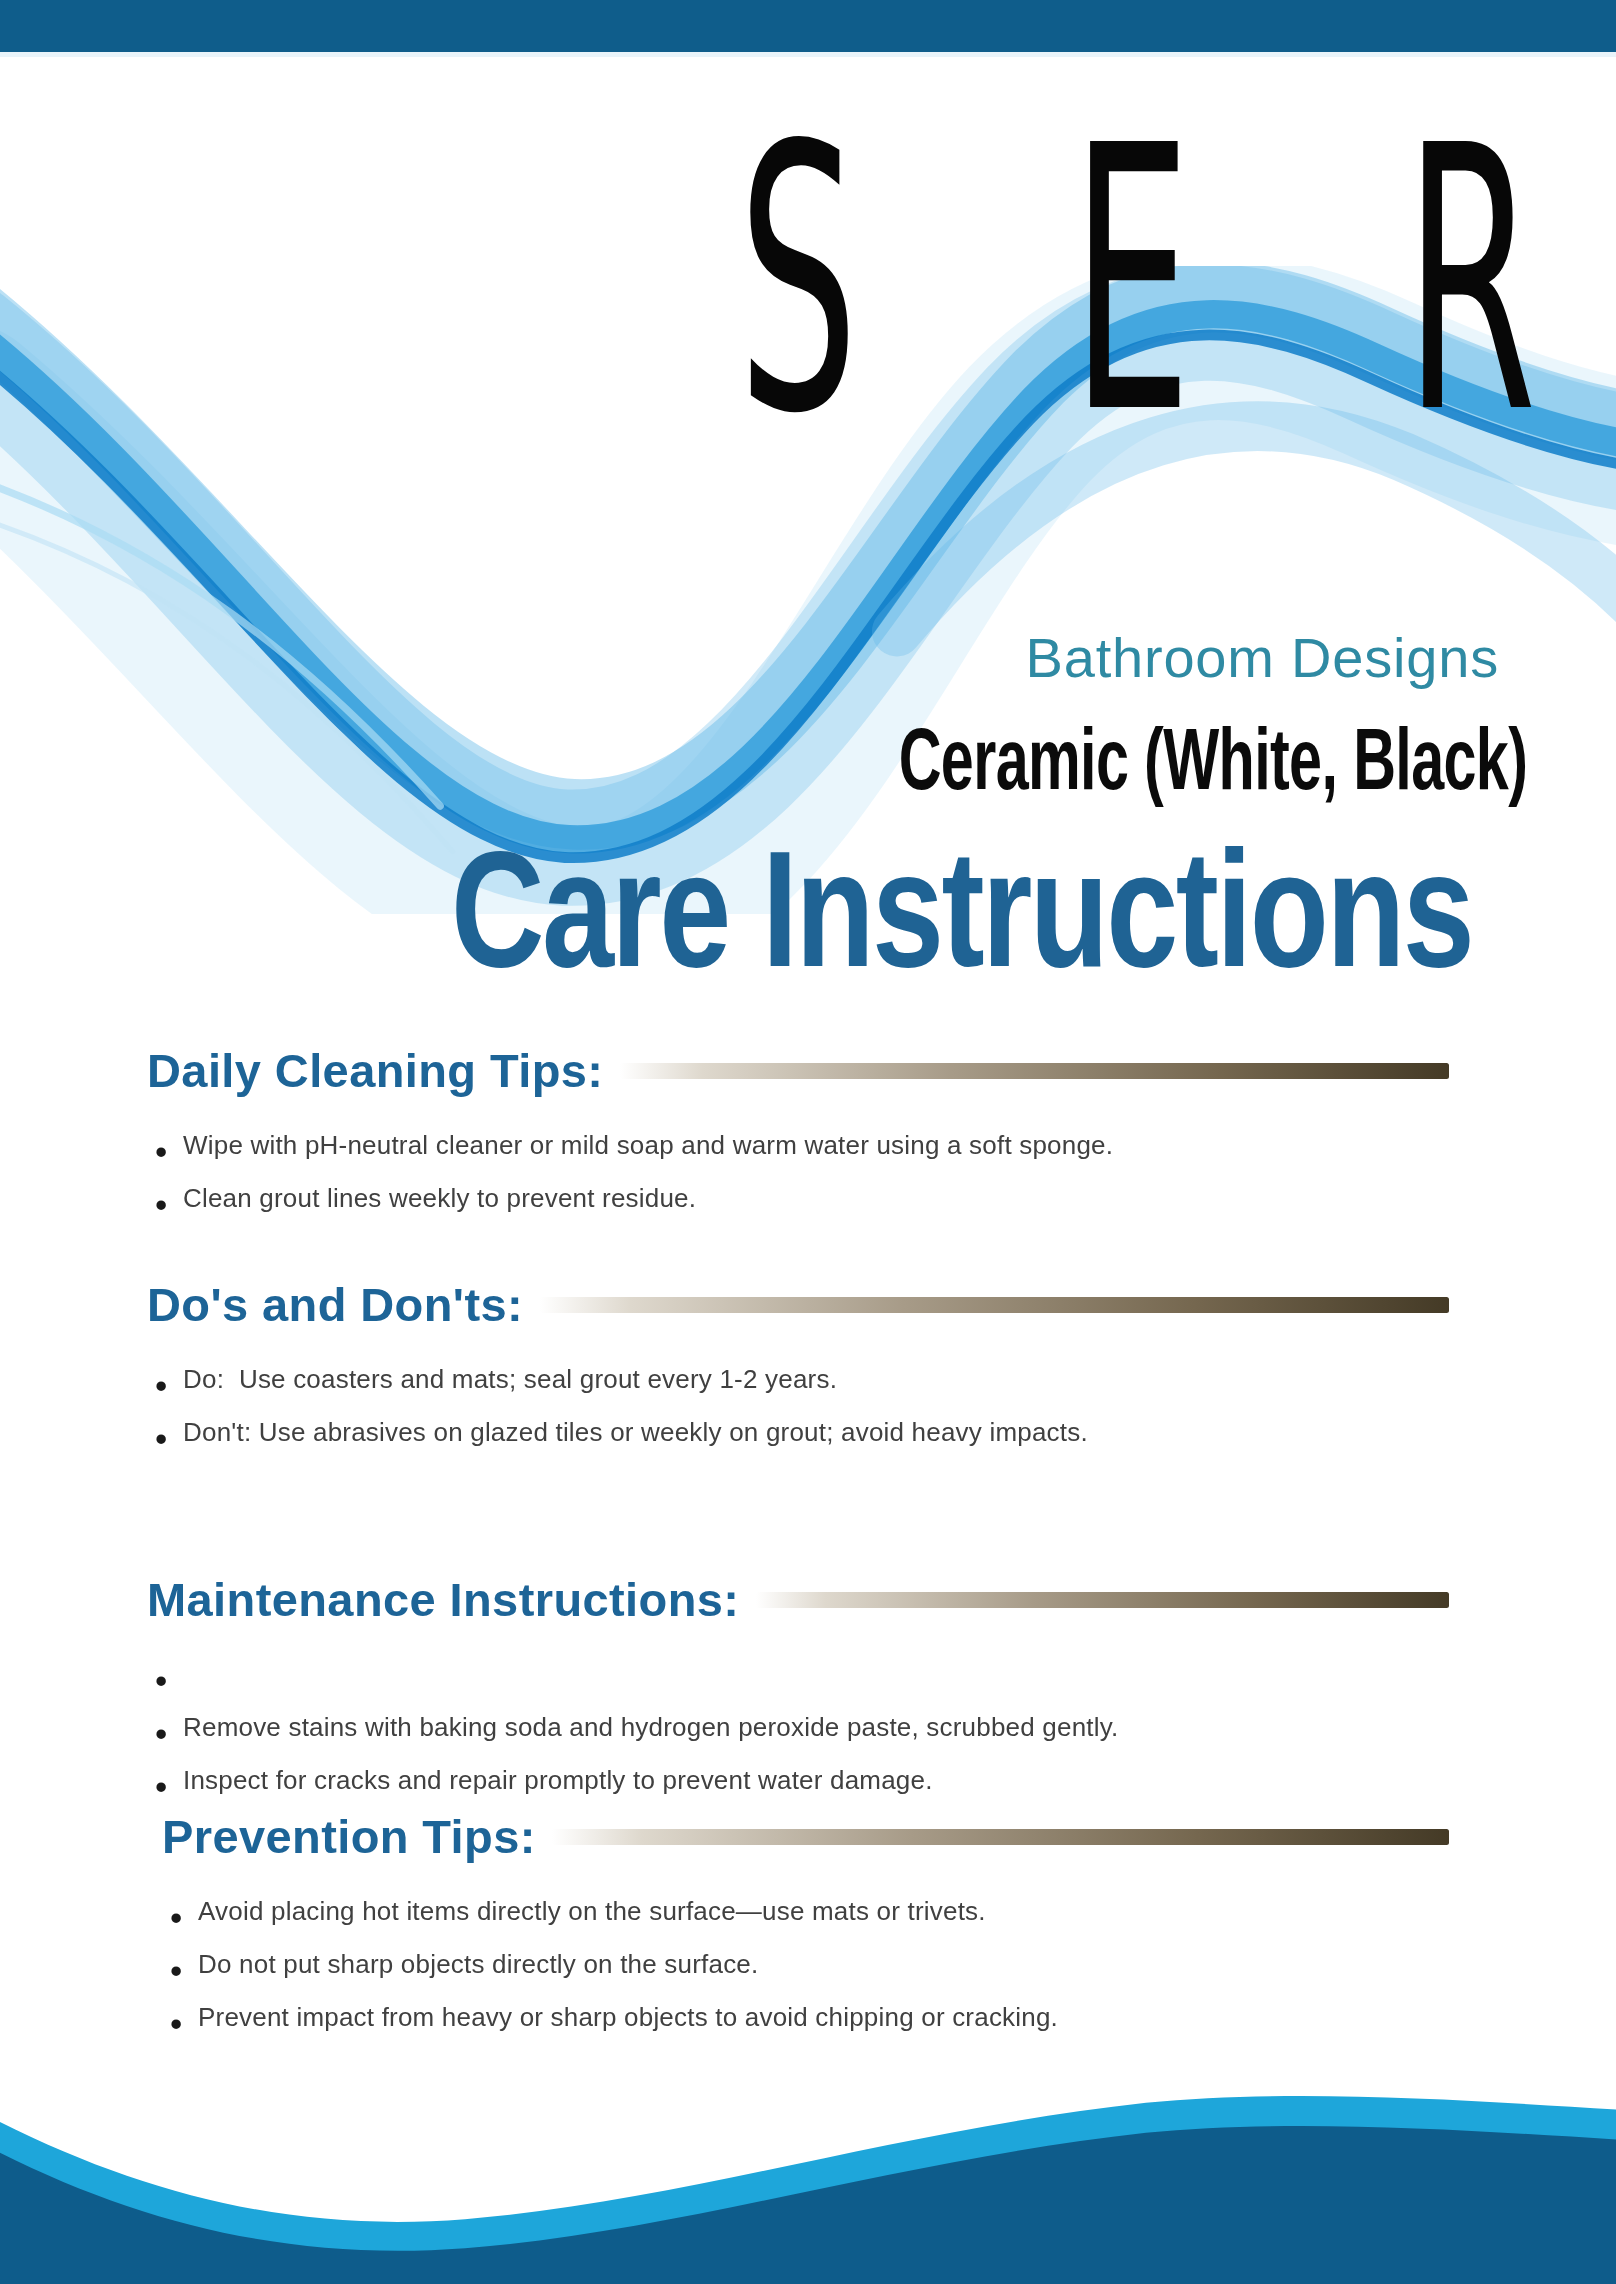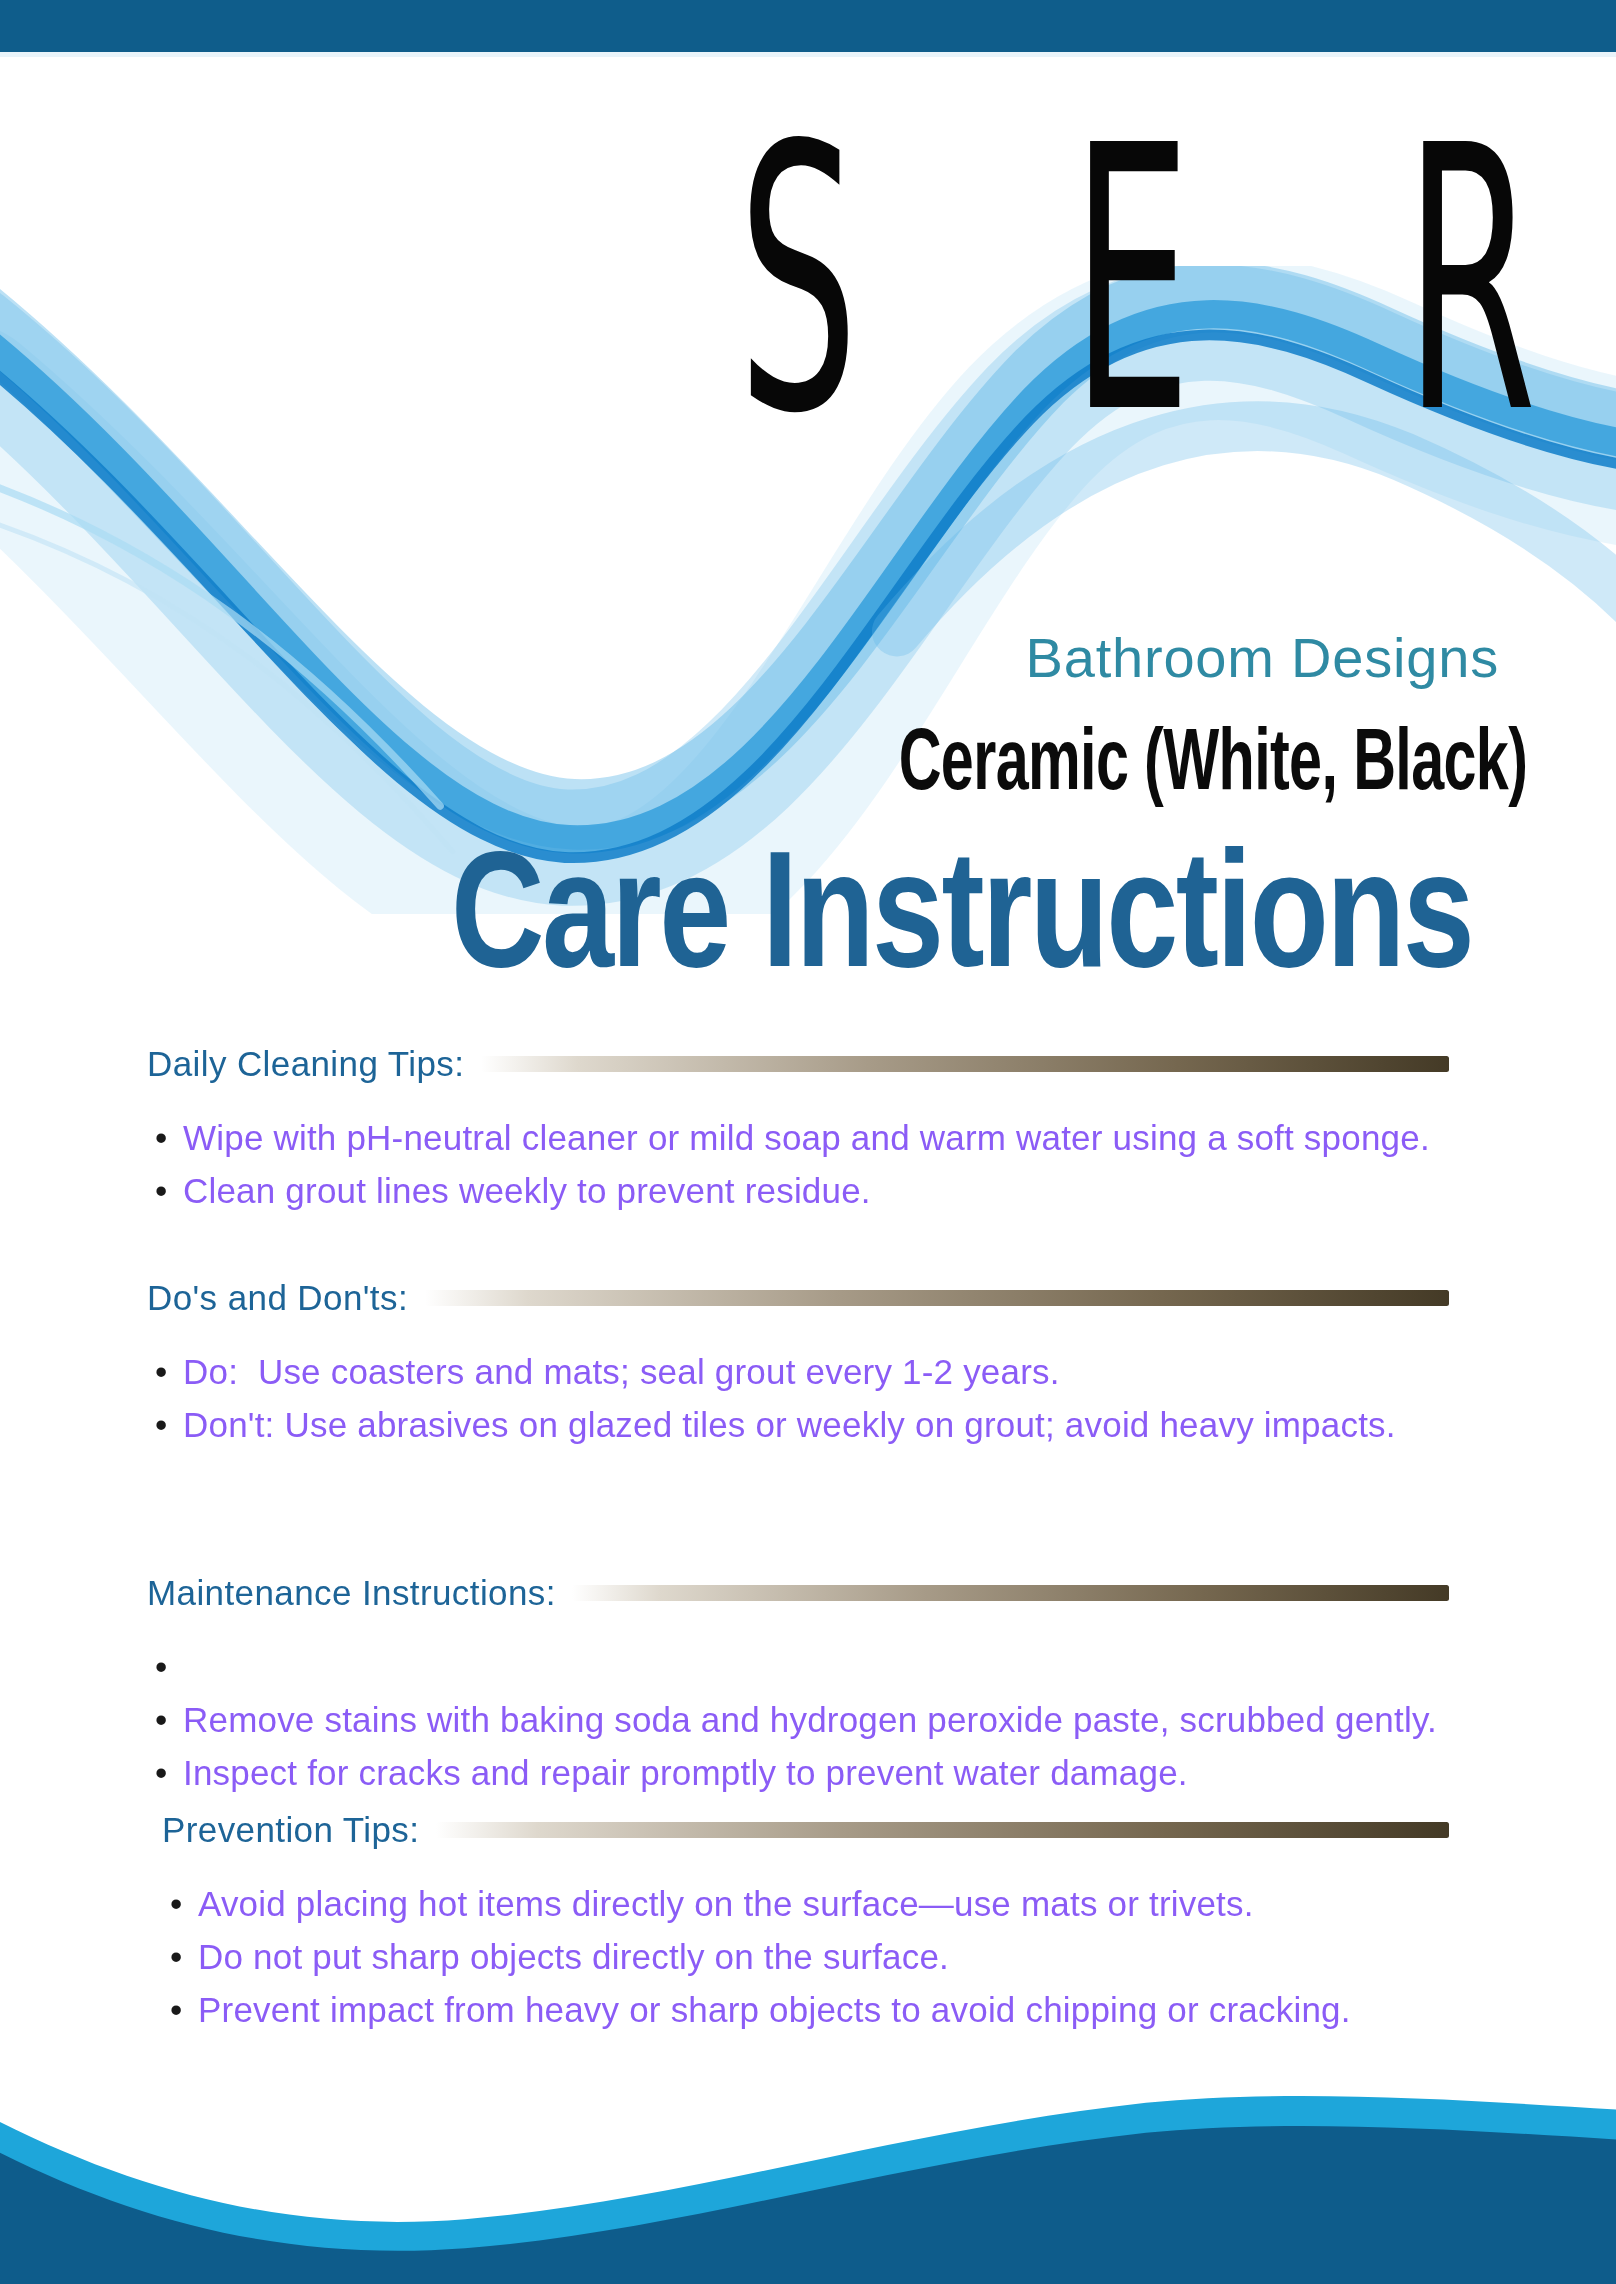--- a/index.html
+++ b/index.html
@@ -102,22 +102,22 @@
   .section--1 { top: 1043px; }
   .section--2 { top: 1277px; }
   .section--3 { top: 1572px; }
   .section--4 { top: 1809px; padding-left: 15px; width: 1297px; }
 
   .heading-row {
     display: flex;
     align-items: center;
   }
   .section-heading {
-    font-size: 35px;
-    font-weight: 400;
+    font-size: 47px;
+    font-weight: 700;
     color: #1d6497;
     letter-spacing: 0.4px;
     white-space: nowrap;
     padding-left: 10px;
     line-height: 1.2;
   }
   .heading-rule {
     flex: 1;
     height: 16.6px;
     margin-left: 16.6px;
@@ -140,23 +140,23 @@
     margin-bottom: 7.5px;
   }
   .bullet-dot {
     width: 28px;
     flex: 0 0 28px;
     font-size: 35px;
     line-height: 1.3;
     color: #191919;
   }
   .bullet-text {
-    font-size: 35px;
+    font-size: 26px;
     line-height: 1.3;
-    color: #8b5cf6;
+    color: #404040;
     letter-spacing: 0.2px;
     white-space: pre-wrap;
   }
 
   
   .bottom-wave {
     position: absolute; left: 0; top: 2043px;
     width: 1616px; height: 241px;
     z-index: 1;
     pointer-events: none;

